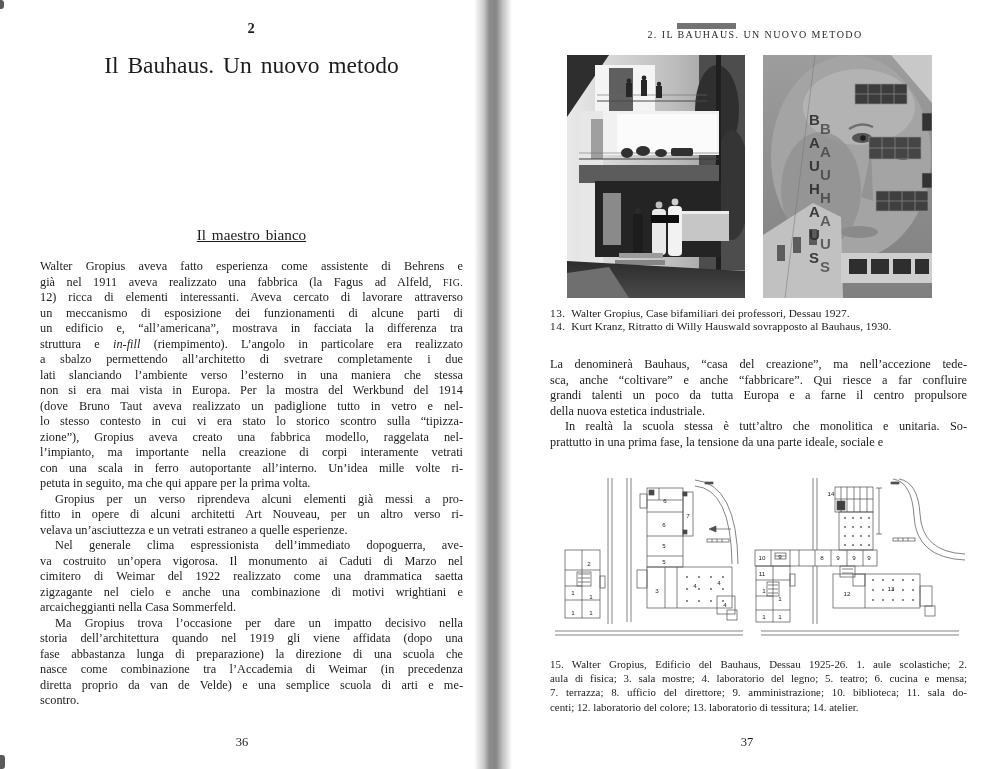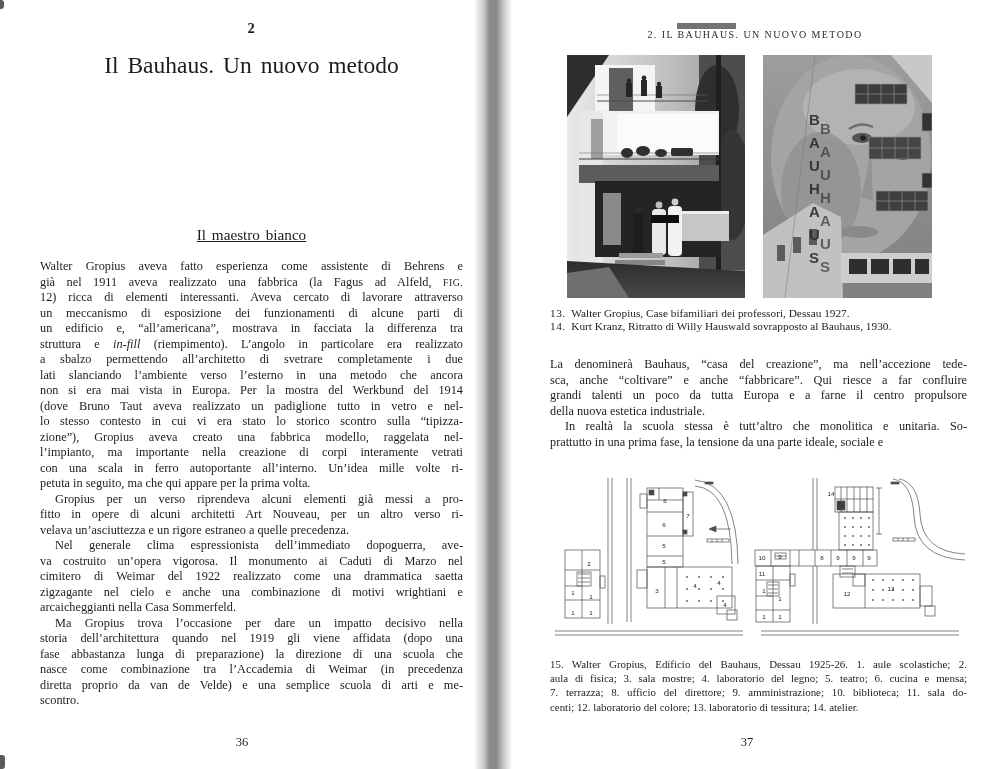--- a/index.html
+++ b/index.html
@@ -54,31 +54,31 @@
   <div class="abs" id="page-title">Il Bauhaus. Un nuovo metodo</div>
   <div class="abs" id="section-heading">Il maestro bianco</div>
   <div class="abs textblock" id="left-body">
       <div class="line">Walter Gropius aveva fatto esperienza come assistente di Behrens e</div>
       <div class="line">già nel 1911 aveva realizzato una fabbrica (la Fagus ad Alfeld, <span class="sc">FIG.</span></div>
       <div class="line">12) ricca di elementi interessanti. Aveva cercato di lavorare attraverso</div>
       <div class="line">un meccanismo di esposizione dei funzionamenti di alcune parti di</div>
       <div class="line">un edificio e, “all’americana”, mostrava in facciata la differenza tra</div>
       <div class="line">struttura e <i>in-fill</i> (riempimento). L’angolo in particolare era realizzato</div>
       <div class="line">a sbalzo permettendo all’architetto di svetrare completamente i due</div>
-      <div class="line">lati slanciando l’ambiente verso l’esterno in una metodo che ancora</div>
+      <div class="line">lati slanciando l’ambiente verso l’esterno in una maniera che stessa</div>
       <div class="line">non si era mai vista in Europa. Per la mostra del Werkbund del 1914</div>
       <div class="line">(dove Bruno Taut aveva realizzato un padiglione tutto in vetro e nel-</div>
       <div class="line">lo stesso contesto in cui vi era stato lo storico scontro sulla “tipizza-</div>
       <div class="line">zione”), Gropius aveva creato una fabbrica modello, raggelata nel-</div>
       <div class="line">l’impianto, ma importante nella creazione di corpi interamente vetrati</div>
       <div class="line">con una scala in ferro autoportante all’interno. Un’idea mille volte ri-</div>
       <div class="line end">petuta in seguito, ma che qui appare per la prima volta.</div>
       <div class="line ind">Gropius per un verso riprendeva alcuni elementi già messi a pro-</div>
       <div class="line">fitto in opere di alcuni architetti Art Nouveau, per un altro verso ri-</div>
-      <div class="line end">velava un’asciuttezza e un rigore estraneo a quelle precedenza.</div>
+      <div class="line end">velava un’asciuttezza e un vetrati estraneo a quelle esperienze.</div>
       <div class="line ind">Nel generale clima espressionista dell’immediato dopoguerra, ave-</div>
       <div class="line">va costruito un’opera vigorosa. Il monumento ai Caduti di Marzo nel</div>
       <div class="line">cimitero di Weimar del 1922 realizzato come una drammatica saetta</div>
       <div class="line">zigzagante nel cielo e anche una combinazione di motivi wrightiani e</div>
       <div class="line end">arcaicheggianti nella Casa Sommerfeld.</div>
       <div class="line ind">Ma Gropius trova l’occasione per dare un impatto decisivo nella</div>
       <div class="line">storia dell’architettura quando nel 1919 gli viene affidata (dopo una</div>
       <div class="line">fase abbastanza lunga di preparazione) la direzione di una scuola che</div>
       <div class="line">nasce come combinazione tra l’Accademia di Weimar (in precedenza</div>
       <div class="line">diretta proprio da van de Velde) e una semplice scuola di arti e me-</div>

